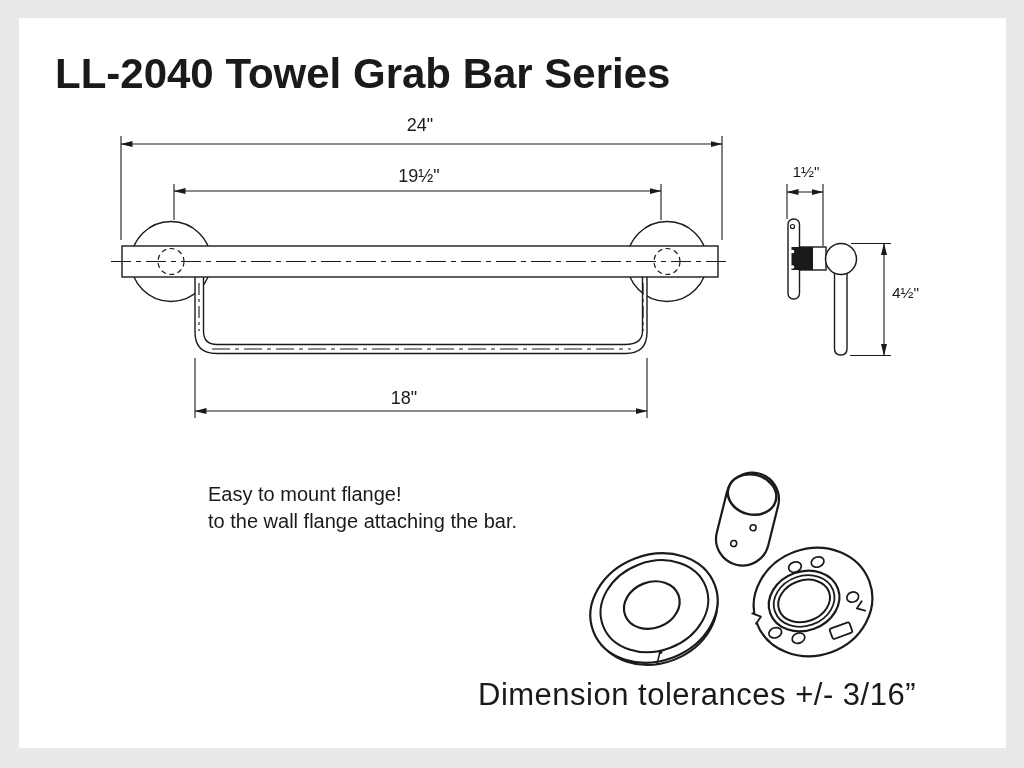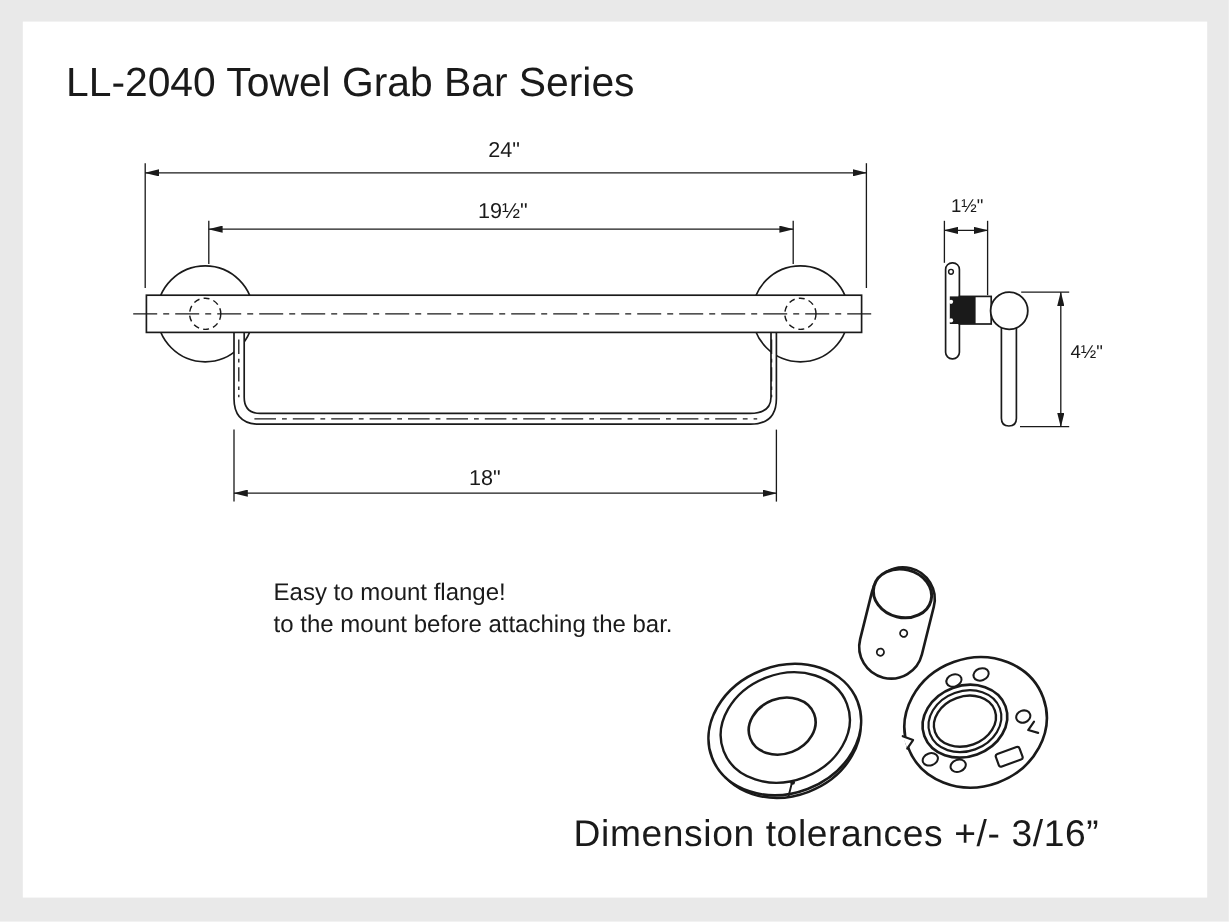--- a/index.html
+++ b/index.html
@@ -9,24 +9,24 @@
     font-family:"Liberation Sans",sans-serif;
     color:#1a1a1a;
   }
   .paper{
     position:absolute;left:19px;top:18px;width:987px;height:730px;
     background:#ffffff;
   }
   .overlay{position:absolute;left:0;top:0;width:1024px;height:768px;}
   .title{
     position:absolute;left:55px;top:50px;
-    font-size:34px;font-weight:400;letter-spacing:0px;white-space:nowrap;
+    font-size:42px;font-weight:700;letter-spacing:0px;white-space:nowrap;
   }
   .note{
-    position:absolute;left:228px;top:481px;
+    position:absolute;left:208px;top:481px;
     font-size:20px;line-height:27px;white-space:nowrap;
   }
   .footer{
     position:absolute;left:478px;top:677px;
     font-size:31px;letter-spacing:.5px;white-space:nowrap;
   }
   svg text{
     font-family:"Liberation Sans",sans-serif;
     fill:#1a1a1a;
   }
@@ -133,16 +133,16 @@
       <ellipse cx="-26" cy="29" rx="6.5" ry="5" stroke-width="1.7"></ellipse>
       <rect x="6" y="31" width="21" height="11" rx="2" fill="#ffffff" stroke-width="1.8"></rect>
       <path d="M-61,-10 l7,6 l-7,5" fill="#ffffff" stroke-width="1.8"></path>
       <path d="M46,16 l-7,5 l7,5" fill="#ffffff" stroke-width="1.8"></path>
     </g>
   </g>
 </svg>
 
 <div class="note">
   <div>Easy to mount flange!</div>
-  <div>to the mount before attaching the bar.</div>
+  <div>to the wall flange attaching the bar.</div>
 </div>
 
 <div class="footer">Dimension tolerances +/- 3/16”</div>
 
 </body></html>

